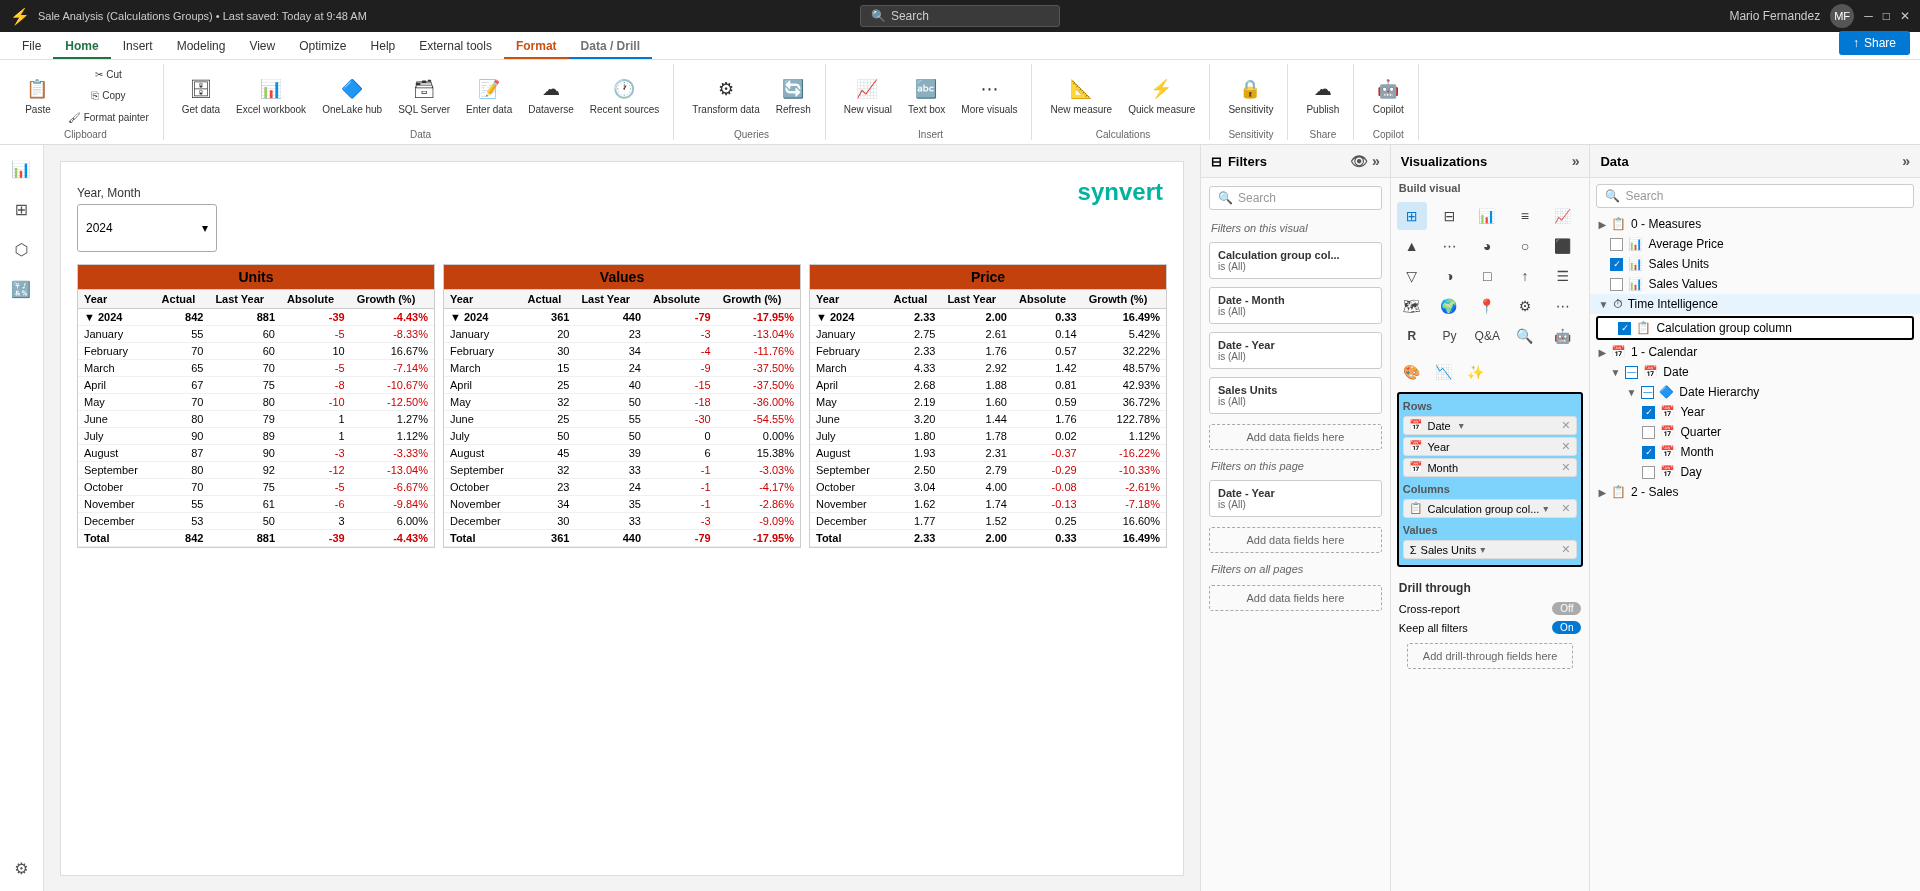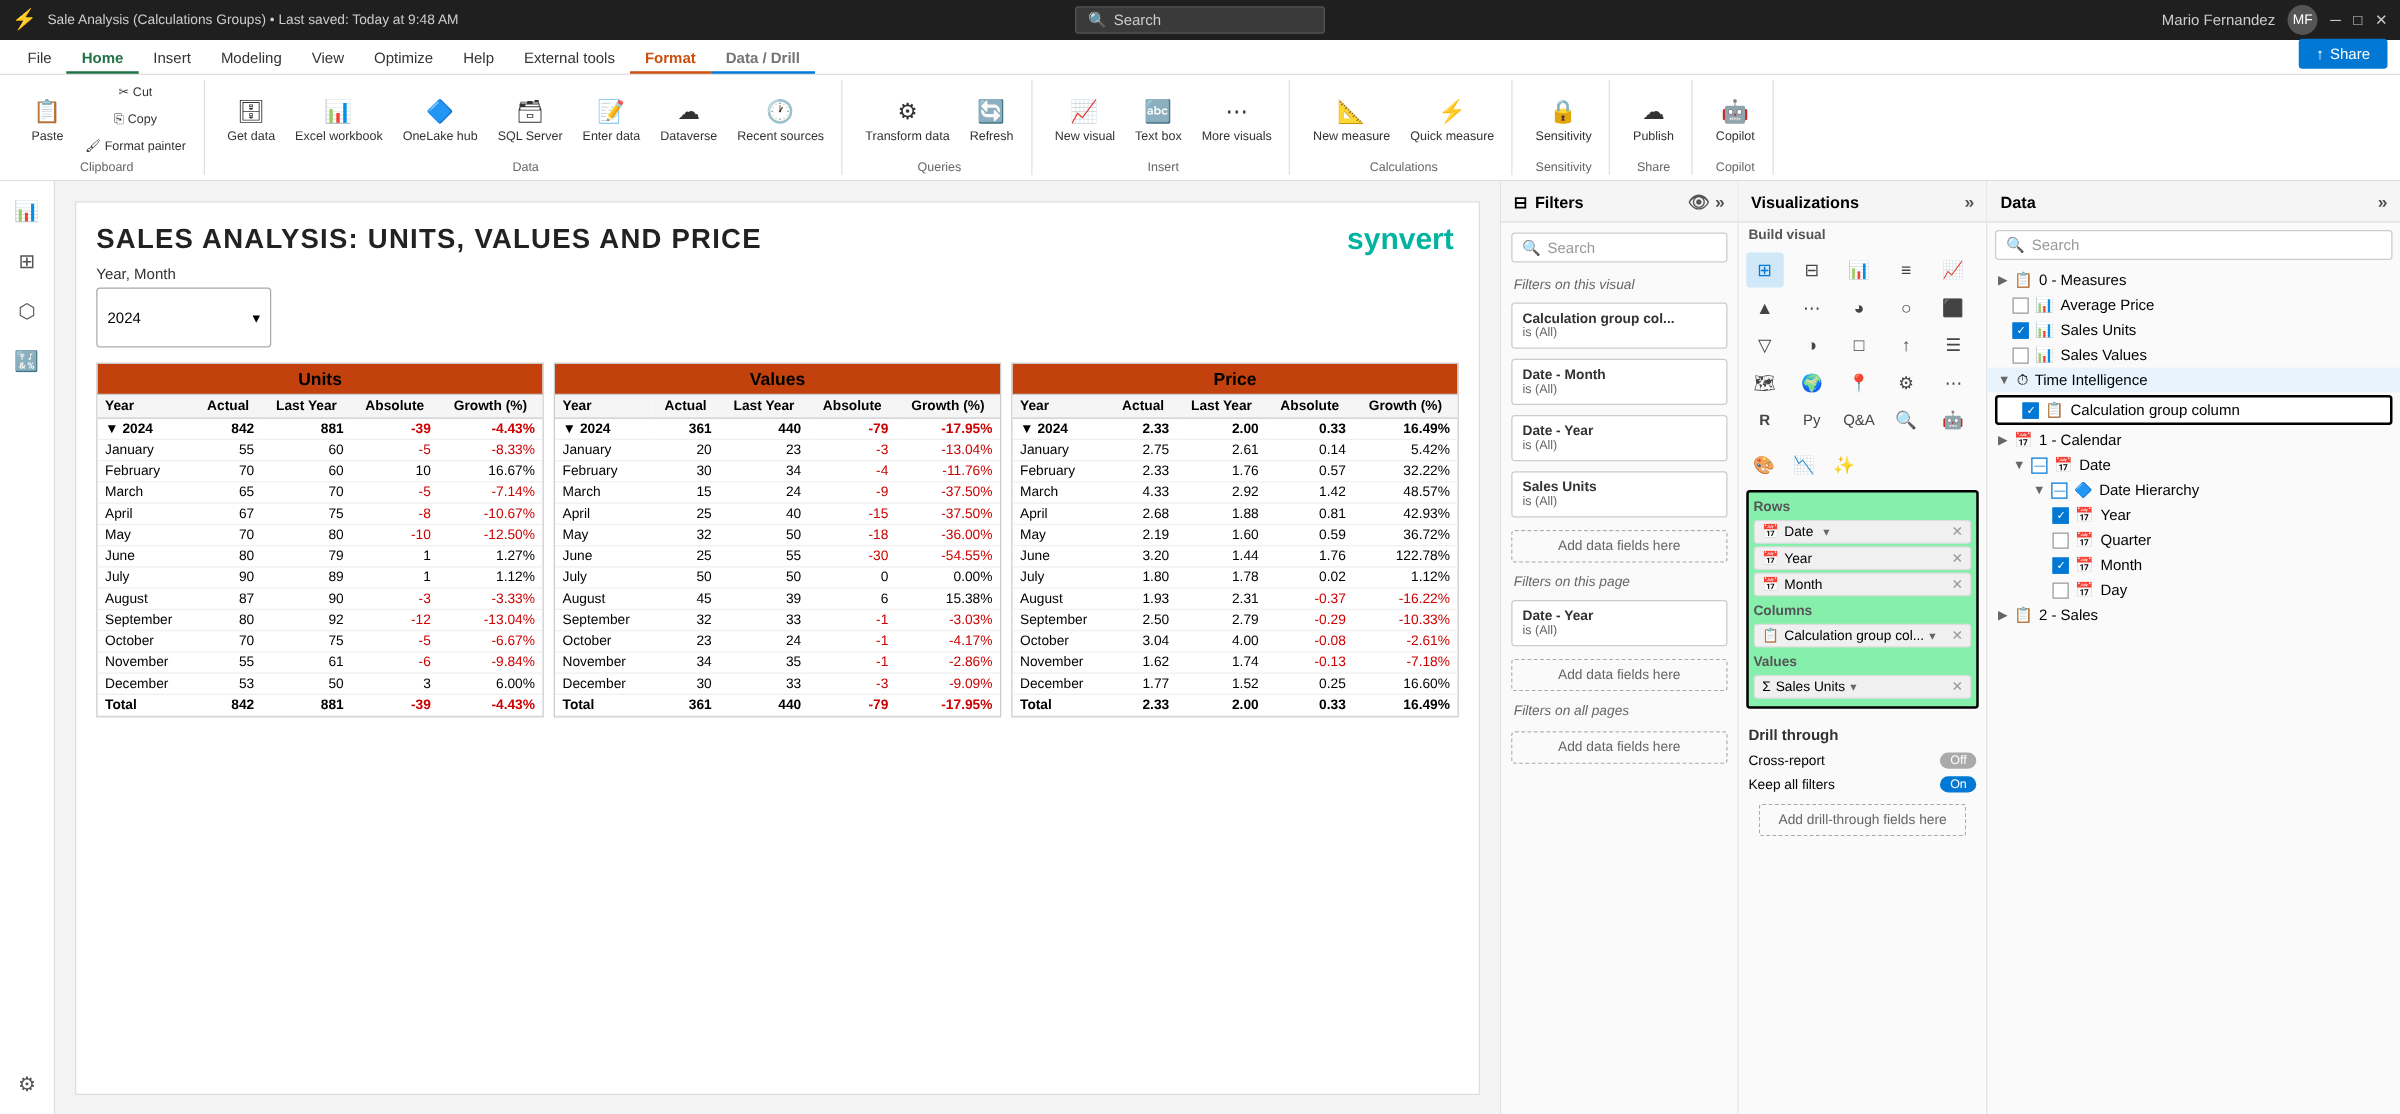--- a/index.html
+++ b/index.html
@@ -211,21 +211,21 @@
     }
     .data-table {
       width: 100%;
       border-collapse: collapse;
       font-size: 11px;
     }
     .data-table th {
       background: #f5f5f5;
       border-bottom: 1px solid #ccc;
       padding: 3px 6px;
-      text-align: center;
+      text-align: left;
       font-weight: 600;
       white-space: nowrap;
     }
     .data-table th:first-child { text-align: left; }
     .data-table td {
       padding: 2px 6px;
       text-align: right;
       border-bottom: 1px solid #f0f0f0;
       white-space: nowrap;
     }
@@ -616,23 +616,20 @@
     <div class="left-sidebar-icon" title="Model view">⬡</div>
     <div class="left-sidebar-icon" title="DAX query">🔣</div>
     <div style="flex:1;"></div>
     <div class="left-sidebar-icon">⚙</div>
   </div>
 
   <div class="canvas-area">
     <div class="report-canvas">
 
       <div style="display:flex;align-items:flex-start;justify-content:space-between;">
-        <div>
-          <div class="report-title">SALES ANALYSIS: UNITS, VALUES AND PRICE</div>
-        </div>
         <div class="brand-logo">synvert</div>
       </div>
 
       <div class="slicer-label">Year, Month</div>
       <div class="slicer-dropdown">
         <span>2024</span>
         <span style="margin-left:auto;">▾</span>
       </div>
 
       <div class="tables-row">
@@ -1075,21 +1072,21 @@
         <div class="viz-icon-btn">🔍</div>
         <div class="viz-icon-btn">🤖</div>
       </div>
 
       <div style="display:flex;gap:2px;padding:2px 6px;">
         <div class="viz-icon-btn">🎨</div>
         <div class="viz-icon-btn">📉</div>
         <div class="viz-icon-btn">✨</div>
       </div>
 
-      <div style="margin:4px 6px;border:2px solid #000;border-radius:3px;padding:4px;background:#86efac;">
+      <div style="margin:4px 6px;border:2px solid #000;border-radius:3px;padding:4px;background:#7dd3fc;">
         <div style="font-size:11px;font-weight:600;color:#555;padding:2px 0;">Rows</div>
         <div class="field-tag">
           <span>📅</span>
           <span>Date</span>
           <span style="color:#666;font-size:10px;margin-left:4px;">▾</span>
           <span class="field-tag-remove">✕</span>
         </div>
         <div class="field-tag">
           <span>📅</span>
           <span>Year</span>

